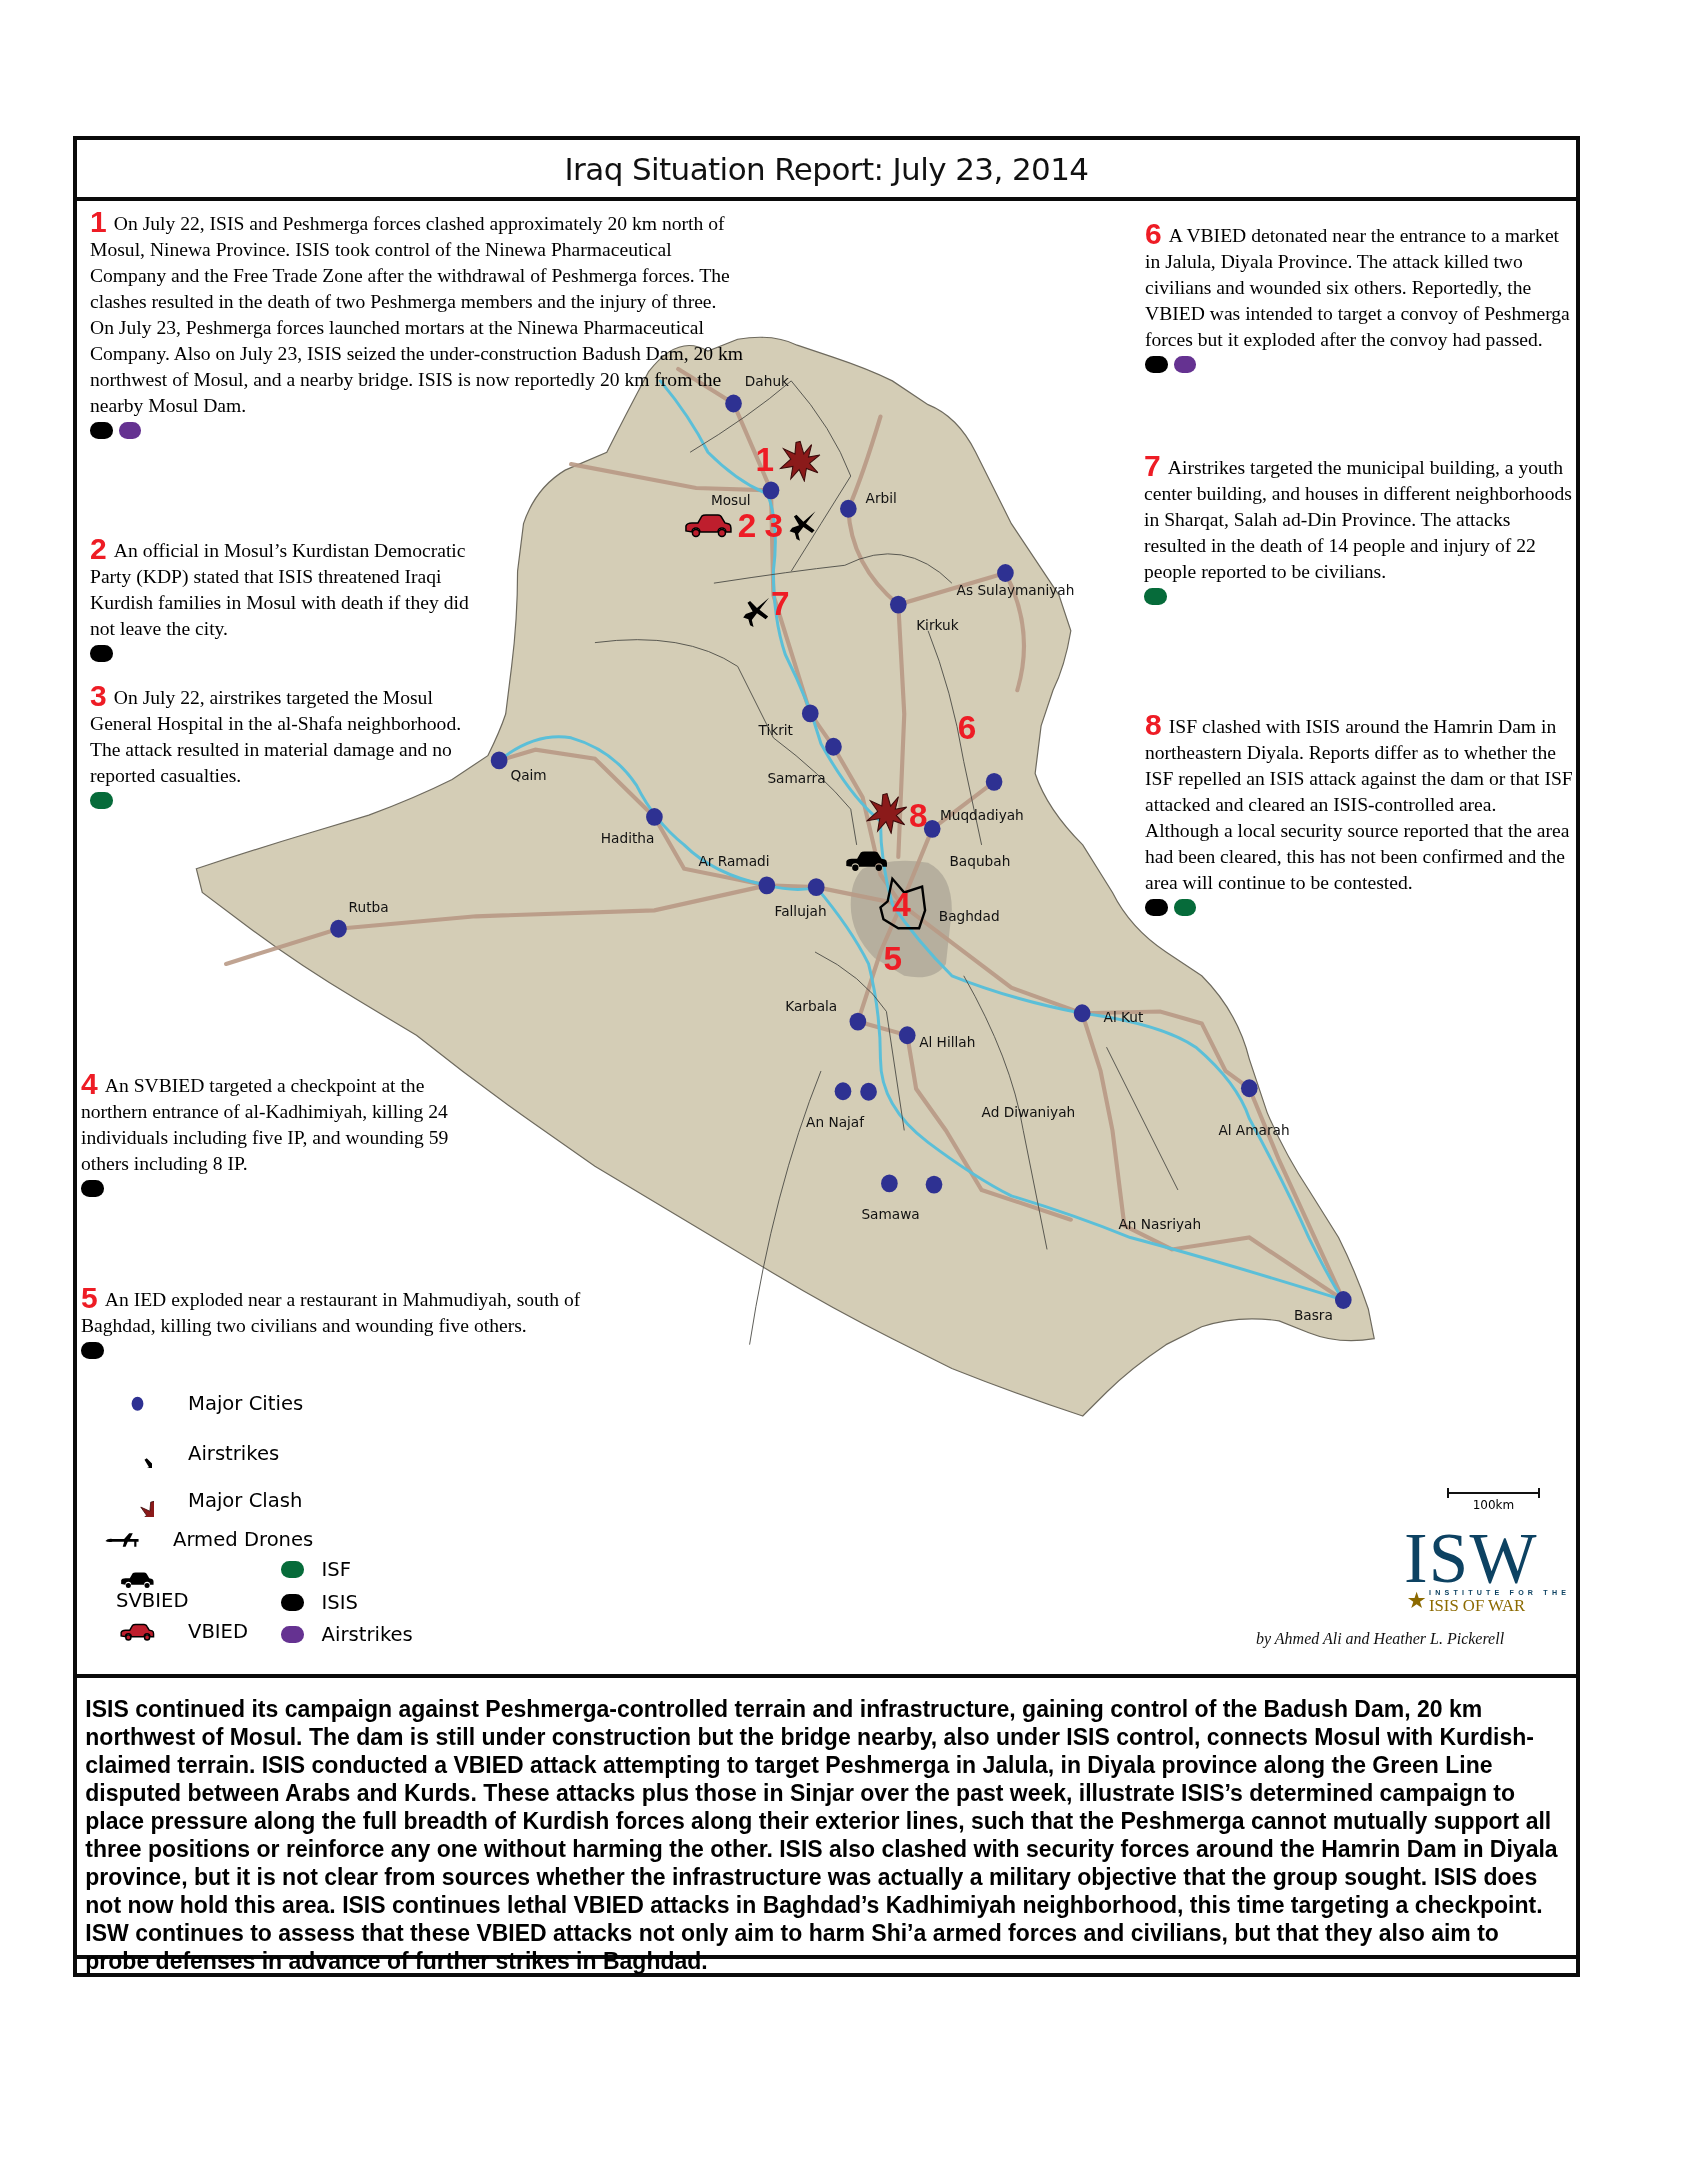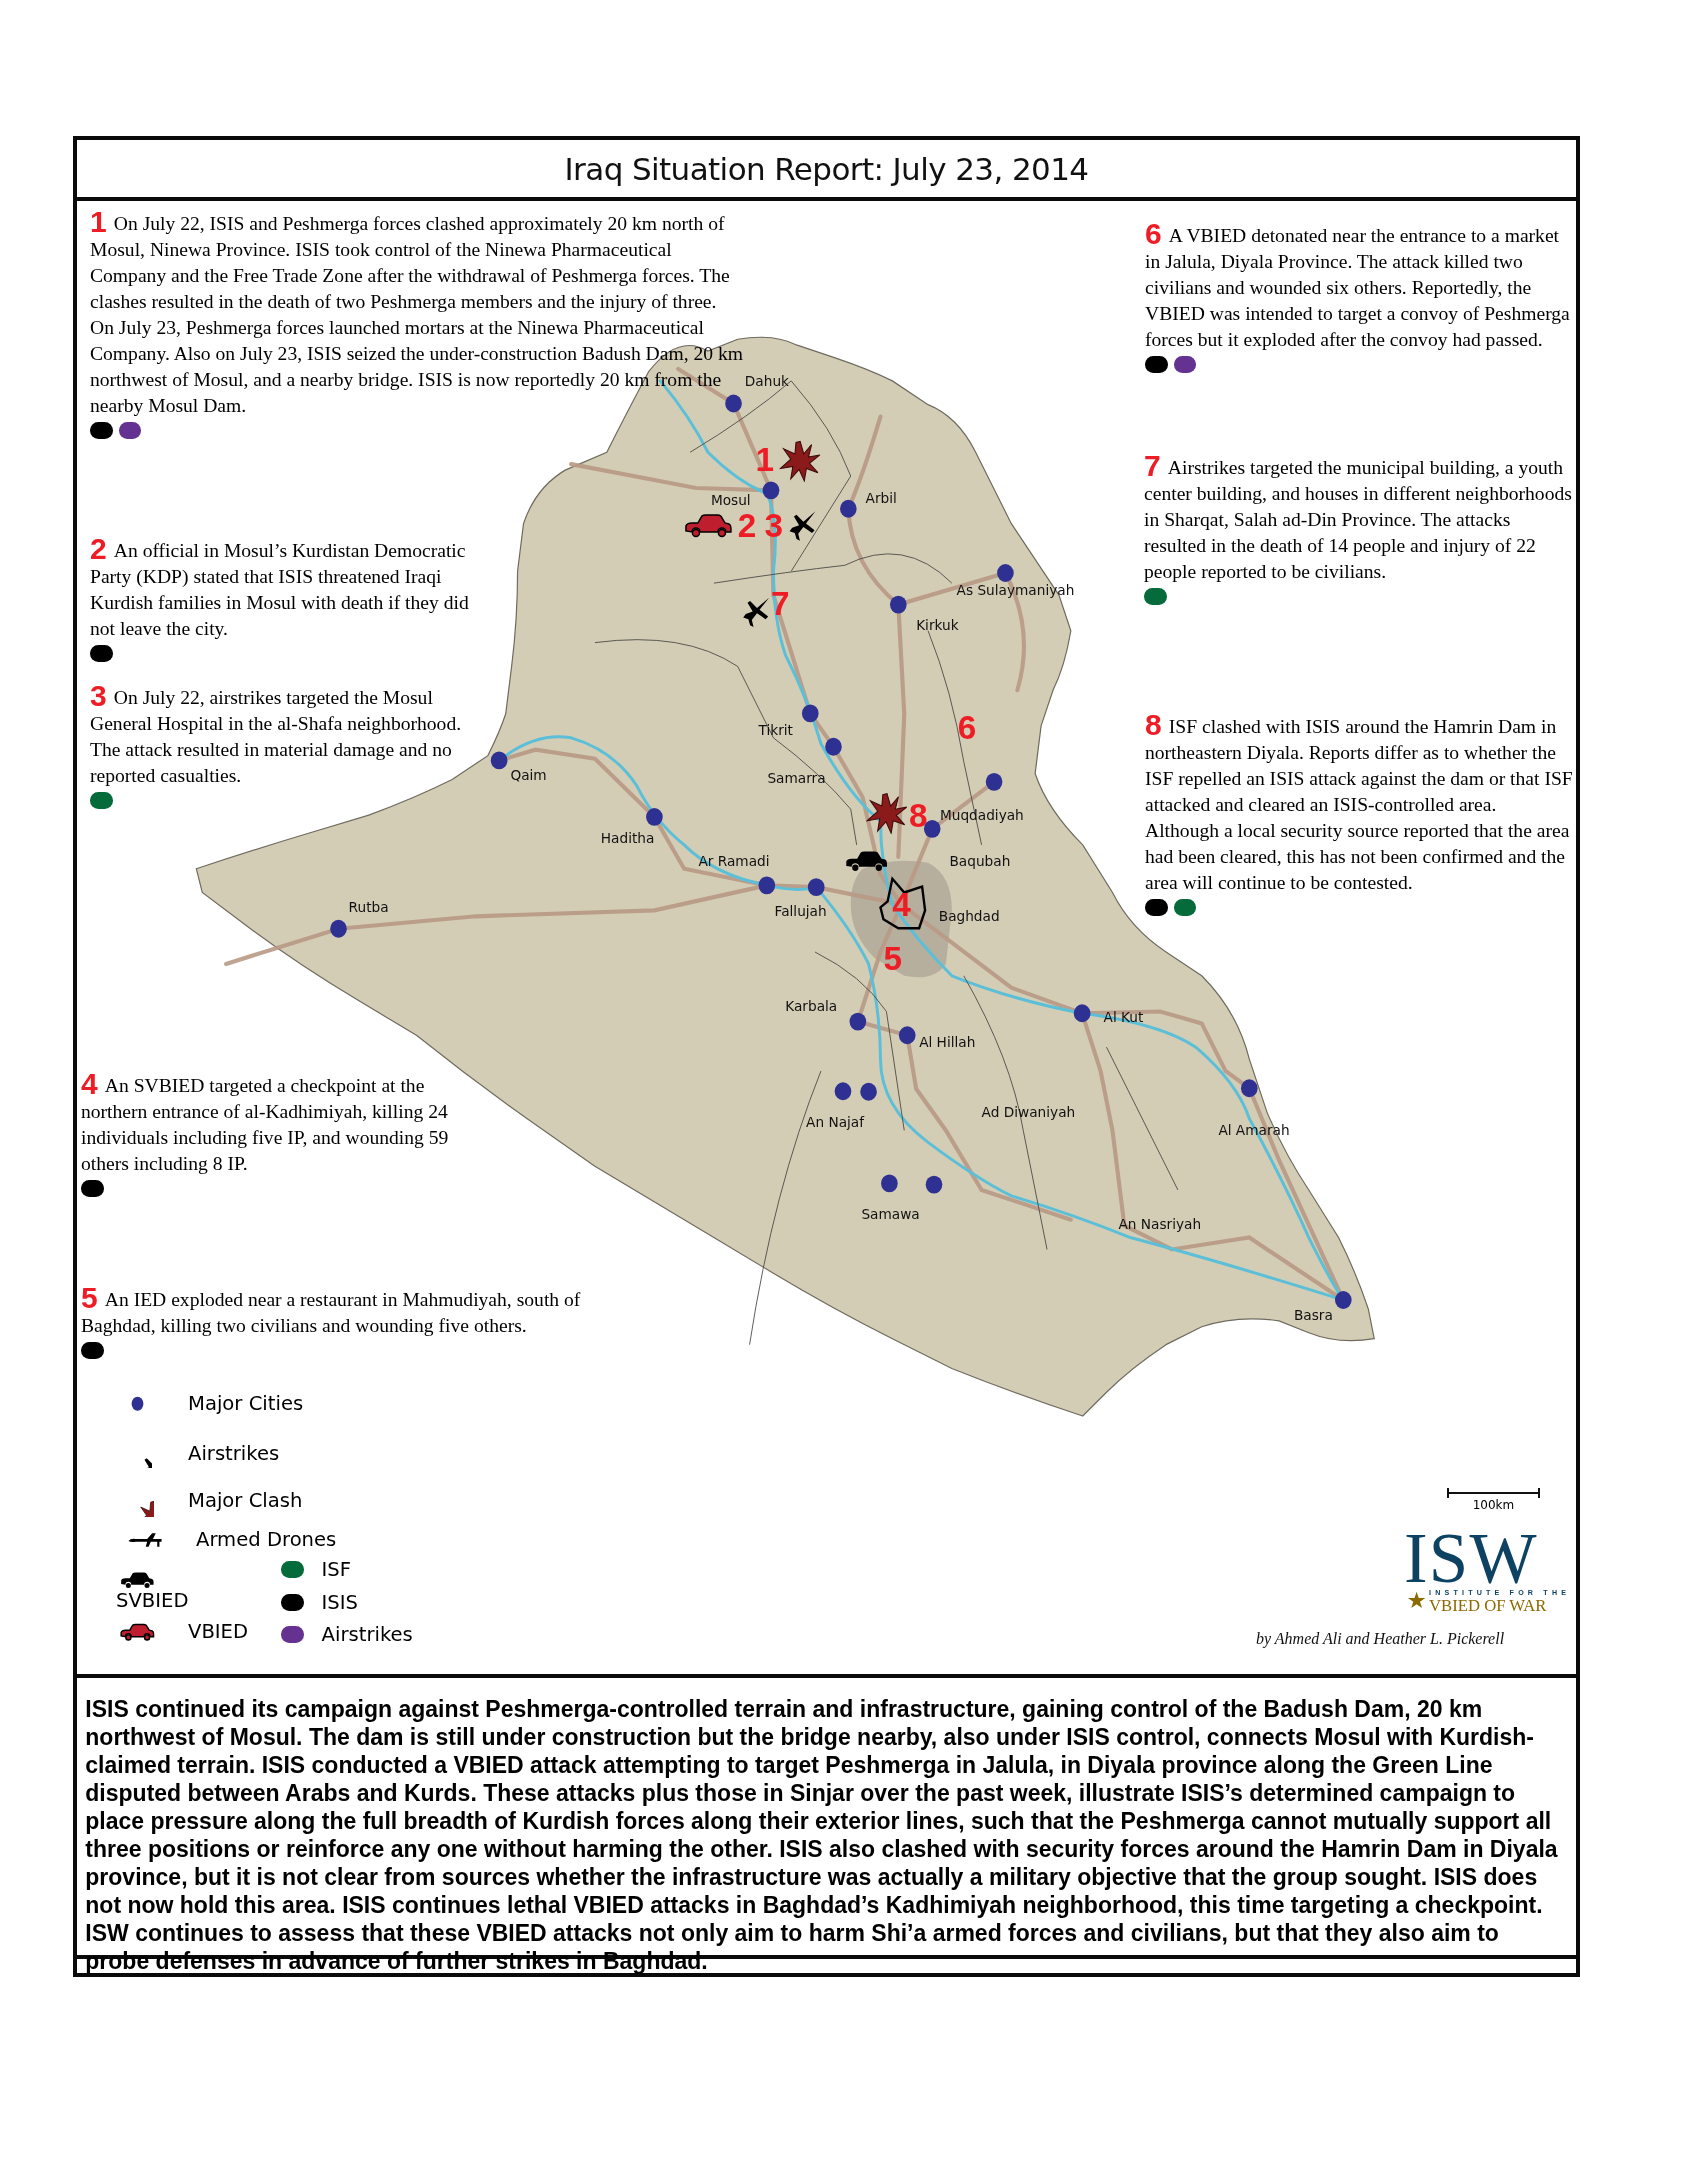--- a/index.html
+++ b/index.html
@@ -243,21 +243,21 @@
     <span>Airstrikes</span>
   </div>
   <div class="legend-row" style="left:116px; top:1484px;justify-content:center;">
     <span class="legend-icon">
       <svg width="33" height="33" viewBox="-40 -40 80 80">
           <use href="#sym-clash"></use>
         </svg>
     </span>
     <span>Major Clash</span>
   </div>
-  <div class="legend-row" style="left:124px; top:1528px;">
+  <div class="legend-row" style="left:101px; top:1528px;">
     <span class="legend-icon">
       <svg width="36" height="18" viewBox="0 0 100 50">
           <use href="#sym-drone"></use>
         </svg>
     </span>
     <span>Armed Drones</span>
   </div>
   <div class="legend-row" style="left:116px; top:1571px;flex-direction:column;">
     <span class="legend-icon">
       <svg width="36" height="18" viewBox="0 0 100 50" fill="#000">
@@ -291,21 +291,21 @@
 
 <div class="scale">
   <div class="bar"></div>
   <div class="lbl">100km</div>
 </div>
 
 <div class="logo">
   <div class="isw">ISW</div>
   <div class="star">★</div>
   <div class="inst">INSTITUTE FOR THE</div>
-  <div class="study">VBIED OF WAR</div>
+  <div class="study">ISIS OF WAR</div>
 </div>
 
 <div class="byline">by Ahmed Ali and Heather L. Pickerell</div>
 
 <div class="summary-box">
   <p>ISIS continued its campaign against Peshmerga-controlled terrain and infrastructure, gaining control of the Badush Dam, 20 km northwest of Mosul.  The dam is still under construction but the bridge nearby, also under ISIS control, connects Mosul with Kurdish-claimed terrain.  ISIS conducted a VBIED attack attempting to target Peshmerga in Jalula, in Diyala province along the Green Line disputed between Arabs and Kurds.  These attacks plus those in Sinjar over the past week, illustrate ISIS’s determined campaign to place pressure along the full breadth of Kurdish forces along their exterior lines, such that the Peshmerga cannot mutually support all three positions or reinforce any one without harming the other.  ISIS also clashed with security forces around the Hamrin Dam in Diyala province, but it is not clear from sources whether the infrastructure was actually a military objective that the group sought.  ISIS does not now hold this area.  ISIS continues lethal VBIED attacks in Baghdad’s Kadhimiyah neighborhood, this time targeting a checkpoint.  ISW continues to assess that these VBIED attacks not only aim to harm Shi’a armed forces and civilians, but that they also aim to probe defenses in advance of further strikes in Baghdad.</p>
 </div>
 
 
 </body></html>

